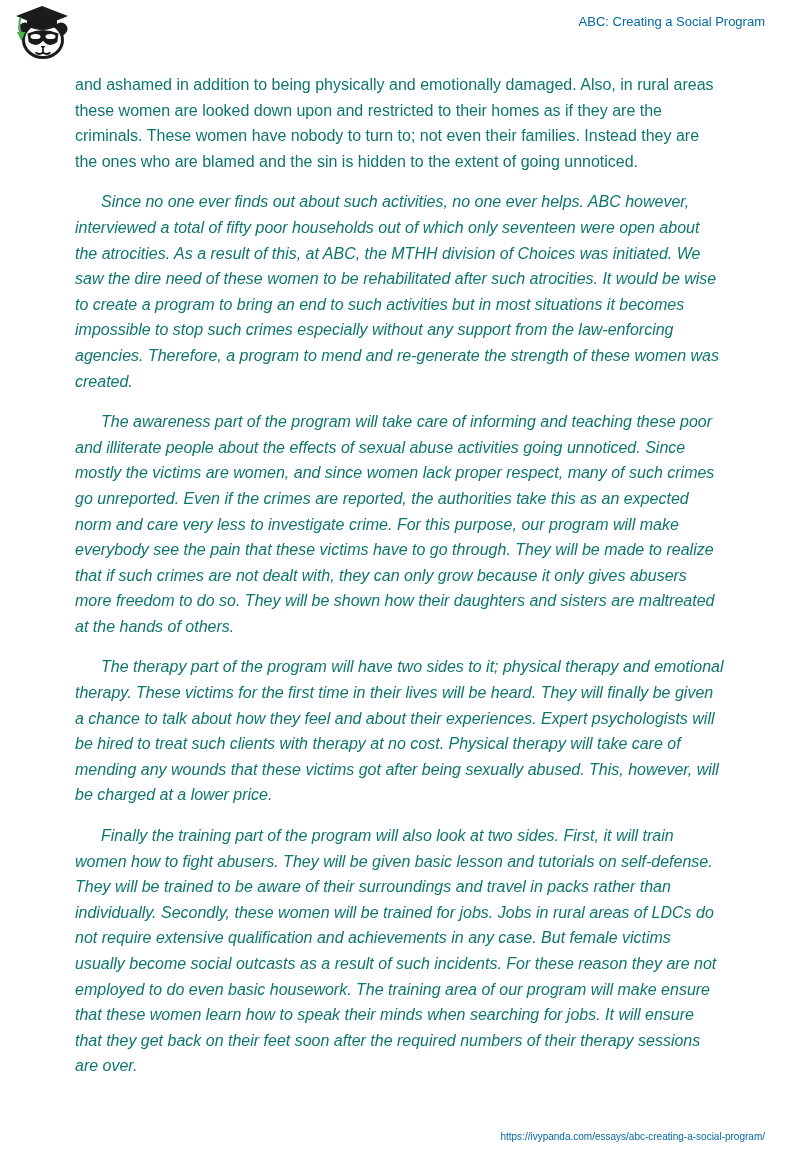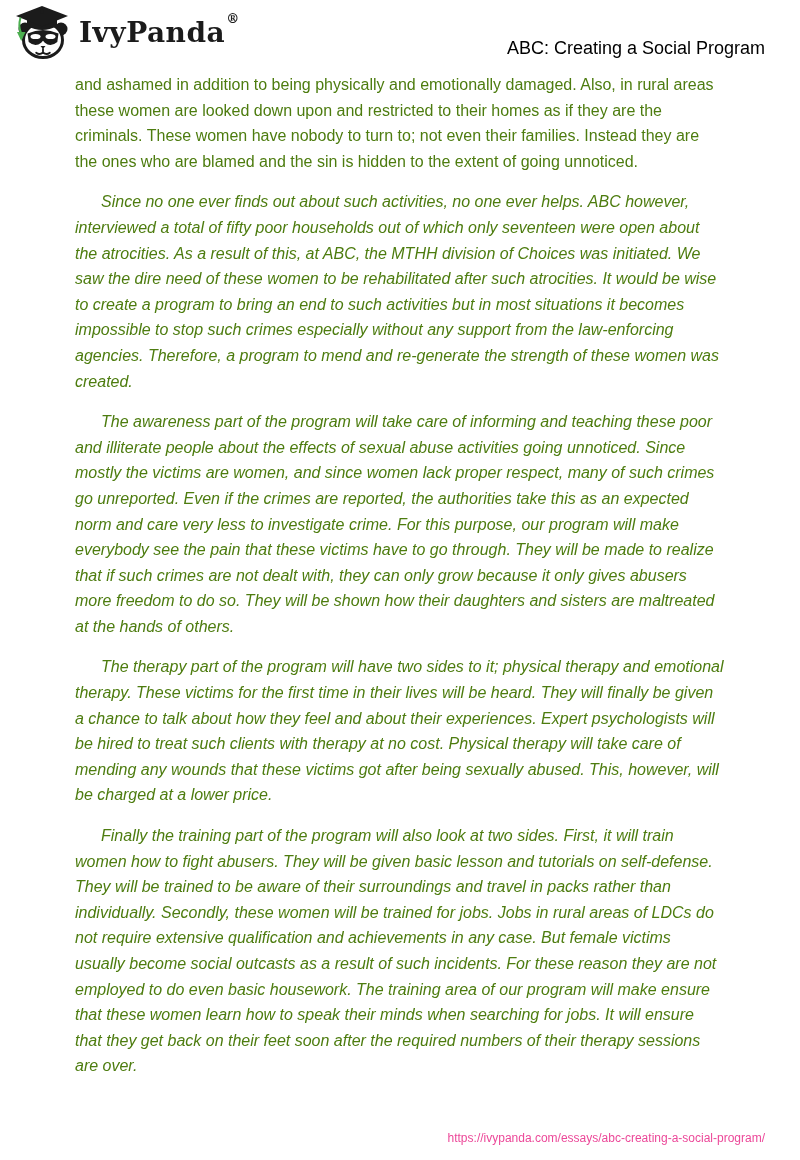--- a/index.html
+++ b/index.html
@@ -41,50 +41,49 @@
     color: #1b1b1b;
     vertical-align: super;
     position: relative;
     top: -9px;
     left: 1px;
   }
   .doc-title {
     position: absolute;
     top: 14px;
     right: 35px;
-    font-size: 18px;
-    color: #000000;
-    margin-top: 24px;
+    font-size: 13px;
+    color: #0369a1;
   }
 
   
   .article {
     position: absolute;
     left: 75px;
     top: 72px;
     width: 650px;
     font-size: 16px;
     line-height: 25.6px;
-    color: #4d7c0f;
+    color: #0f766e;
   }
   .article p {
     margin: 0 0 15px 0;
   }
   .article p.indent {
     text-indent: 26px;
     font-style: italic;
   }
 
   
   .footer-url {
     position: absolute;
     top: 1131px;
     right: 35px;
-    font-size: 12px;
-    color: #ec4899;
+    font-size: 10px;
+    color: #0369a1;
   }
 </style>
 </head>
 <body>
 
 <div class="page">
 
   <div class="header">
     <div class="brand">
       <span>
@@ -108,21 +107,20 @@
 
           <polygon points="28,0 54,10 28,20.5 2,10" fill="#1b1b1b"></polygon>
 
           <circle cx="28" cy="5.5" r="2" fill="#1b1b1b"></circle>
 
           <path d="M6.5 11.5 q-2.5 9 0.5 15.5" stroke="#4caf50" stroke-width="2" fill="none"></path>
 
           <polygon points="3,26 11.5,26 7.2,35" fill="#4caf50"></polygon>
         </svg>
       </span>
-      <span class="brand-name"><span>IvyPanda</span><span class="brand-reg">®</span></span>
     </div>
     <div class="doc-title">ABC: Creating a Social Program</div>
   </div>
 
   <div class="article">
     <p>and ashamed in addition to being physically and emotionally damaged. Also, in rural areas these women are looked down upon and restricted to their homes as if they are the criminals. These women have nobody to turn to; not even their families. Instead they are the ones who are blamed and the sin is hidden to the extent of going unnoticed.</p>
     <p class="indent">Since no one ever finds out about such activities, no one ever helps. ABC however, interviewed a total of fifty poor households out of which only seventeen were open about the atrocities. As a result of this, at ABC, the MTHH division of Choices was initiated. We saw the dire need of these women to be rehabilitated after such atrocities. It would be wise to create a program to bring an end to such activities but in most situations it becomes impossible to stop such crimes especially without any support from the law-enforcing agencies. Therefore, a program to mend and re-generate the strength of these women was created.</p>
     <p class="indent">The awareness part of the program will take care of informing and teaching these poor and illiterate people about the effects of sexual abuse activities going unnoticed. Since mostly the victims are women, and since women lack proper respect, many of such crimes go unreported. Even if the crimes are reported, the authorities take this as an expected norm and care very less to investigate crime. For this purpose, our program will make everybody see the pain that these victims have to go through. They will be made to realize that if such crimes are not dealt with, they can only grow because it only gives abusers more freedom to do so. They will be shown how their daughters and sisters are maltreated at the hands of others.</p>
     <p class="indent">The therapy part of the program will have two sides to it; physical therapy and emotional therapy. These victims for the first time in their lives will be heard. They will finally be given a chance to talk about how they feel and about their experiences. Expert psychologists will be hired to treat such clients with therapy at no cost. Physical therapy will take care of mending any wounds that these victims got after being sexually abused. This, however, will be charged at a lower price.</p>
     <p class="indent">Finally the training part of the program will also look at two sides. First, it will train women how to fight abusers. They will be given basic lesson and tutorials on self-defense. They will be trained to be aware of their surroundings and travel in packs rather than individually. Secondly, these women will be trained for jobs. Jobs in rural areas of LDCs do not require extensive qualification and achievements in any case. But female victims usually become social outcasts as a result of such incidents. For these reason they are not employed to do even basic housework. The training area of our program will make ensure that these women learn how to speak their minds when searching for jobs. It will ensure that they get back on their feet soon after the required numbers of their therapy sessions are over.</p>

